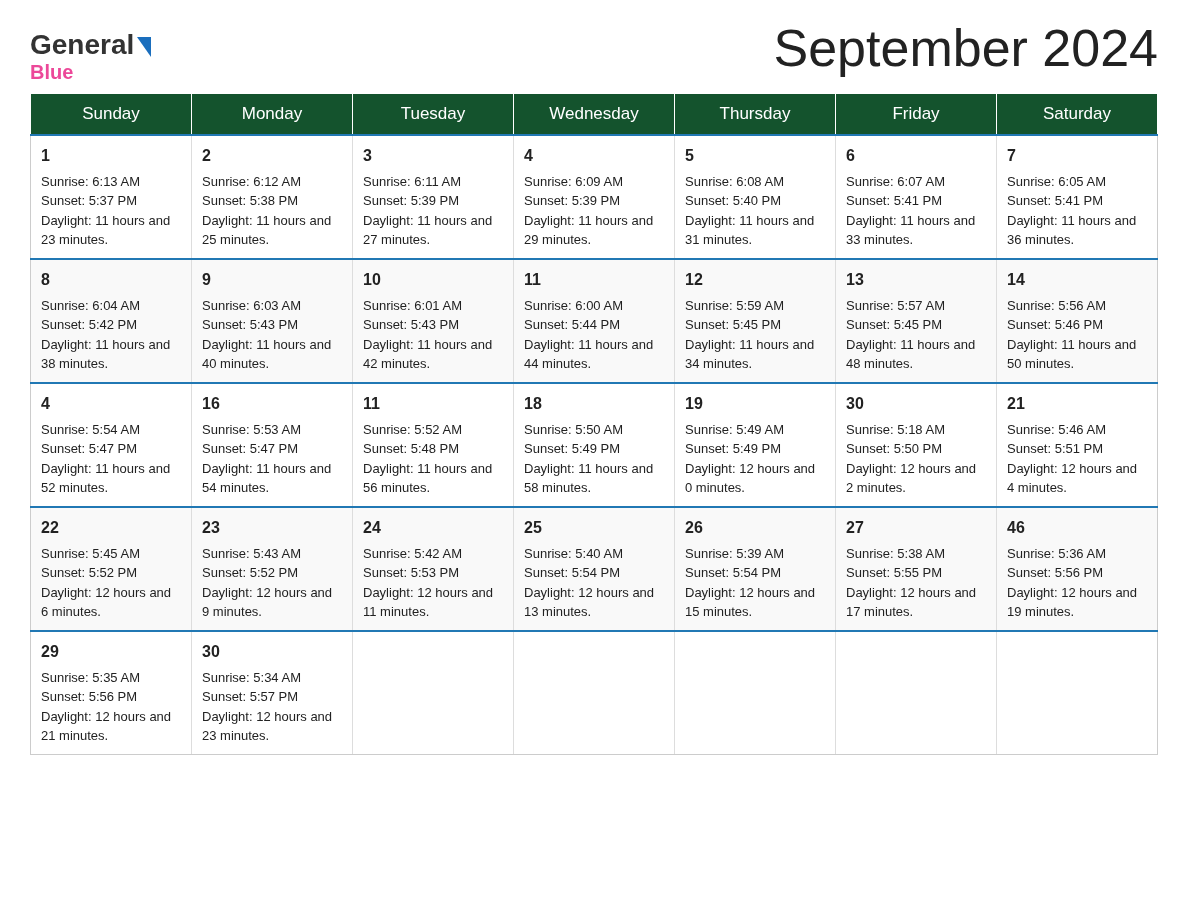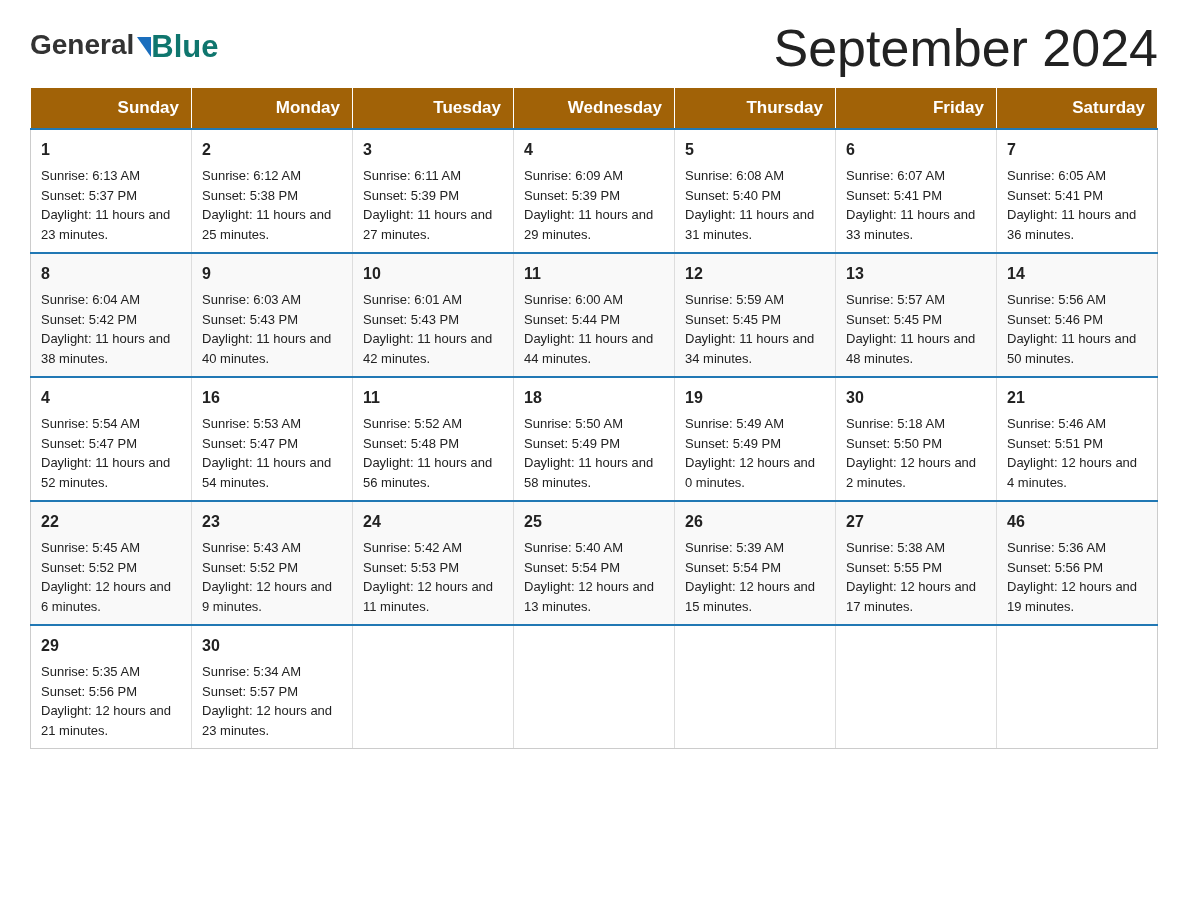--- a/index.html
+++ b/index.html
@@ -12,20 +12,21 @@
       padding: 20px 30px 30px 30px;
     }
     .header {
       display: flex;
       justify-content: space-between;
       align-items: flex-start;
       margin-bottom: 10px;
     }
     .logo {
       display: flex;
+      flex-direction: column;
       align-items: flex-start;
       margin-top: 10px;
     }
     .logo-text {
       font-size: 28px;
       font-weight: bold;
       color: #333;
       line-height: 1.1;
     }
     .logo-line1 {
@@ -45,26 +46,26 @@
       font-size: 22px;
       color: #444;
       margin-top: 4px;
     }
     .calendar {
       width: 100%;
       border-collapse: collapse;
       margin-top: 8px;
     }
     .calendar th {
-      background-color: #a16207;
+      background-color: #14532d;
       color: #fff;
       font-size: 17px;
-      font-weight: bold;
+      font-weight: normal;
       padding: 10px 12px;
-      text-align: right;
+      text-align: center;
       border: 1px solid #fff;
     }
     .calendar td {
       border: 1px solid #ccc;
       vertical-align: top;
       padding: 8px 10px;
       width: 14.28%;
       min-height: 110px;
       font-size: 13px;
       line-height: 1.5;
@@ -96,21 +97,21 @@
 </head>
 <body>
 
 <div class="header">
   <div class="logo">
     <div class="logo-line1">
       <span class="logo-text">General</span>
       <span style="display:inline-block; width:0; height:0; border-left: 14px solid transparent; border-right: 0px solid transparent; border-top: 20px solid #1a6ebd; margin-left:3px; margin-top:4px;"></span>
     </div>
     <div>
-      <span class="logo-text blue" style="color:#0f766e; font-size:31px; font-weight:bold;">Blue</span>
+      <span class="logo-text blue" style="color:#ec4899; font-size:20px; font-weight:bold;">Blue</span>
     </div>
   </div>
   <div class="title-block">
     <div class="month-title">September 2024</div>
   </div>
 </div>
 
 <table class="calendar">
   <thead>
     <tr>

